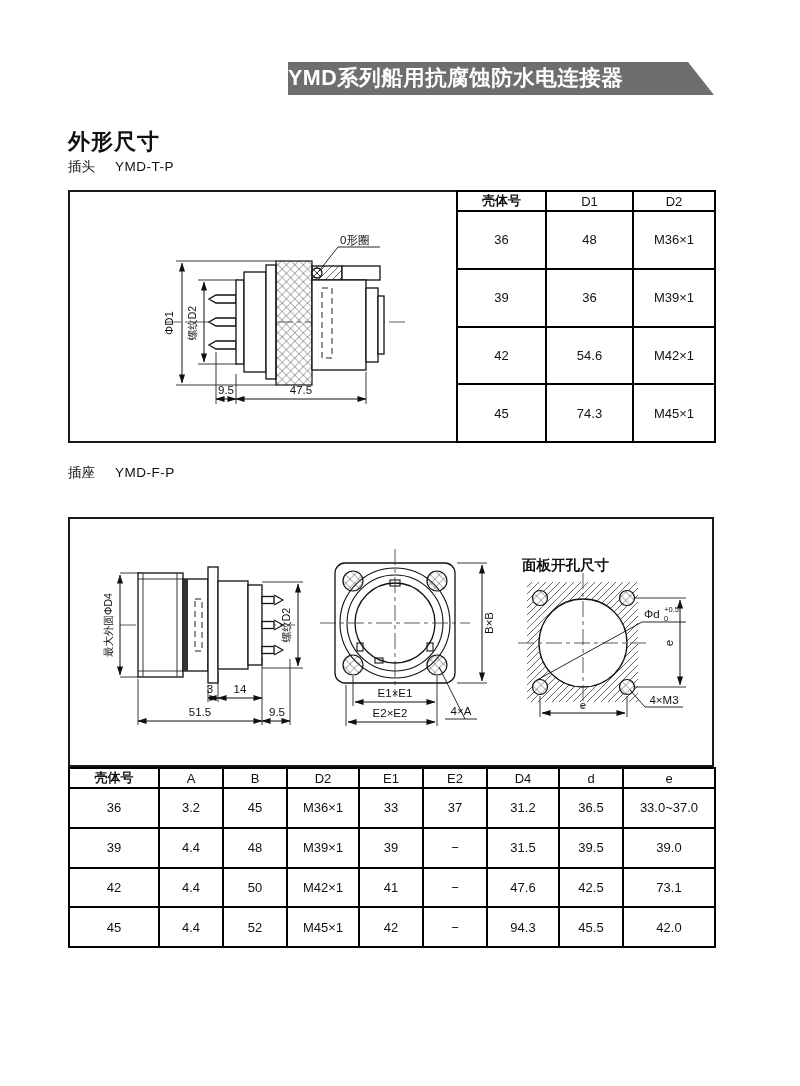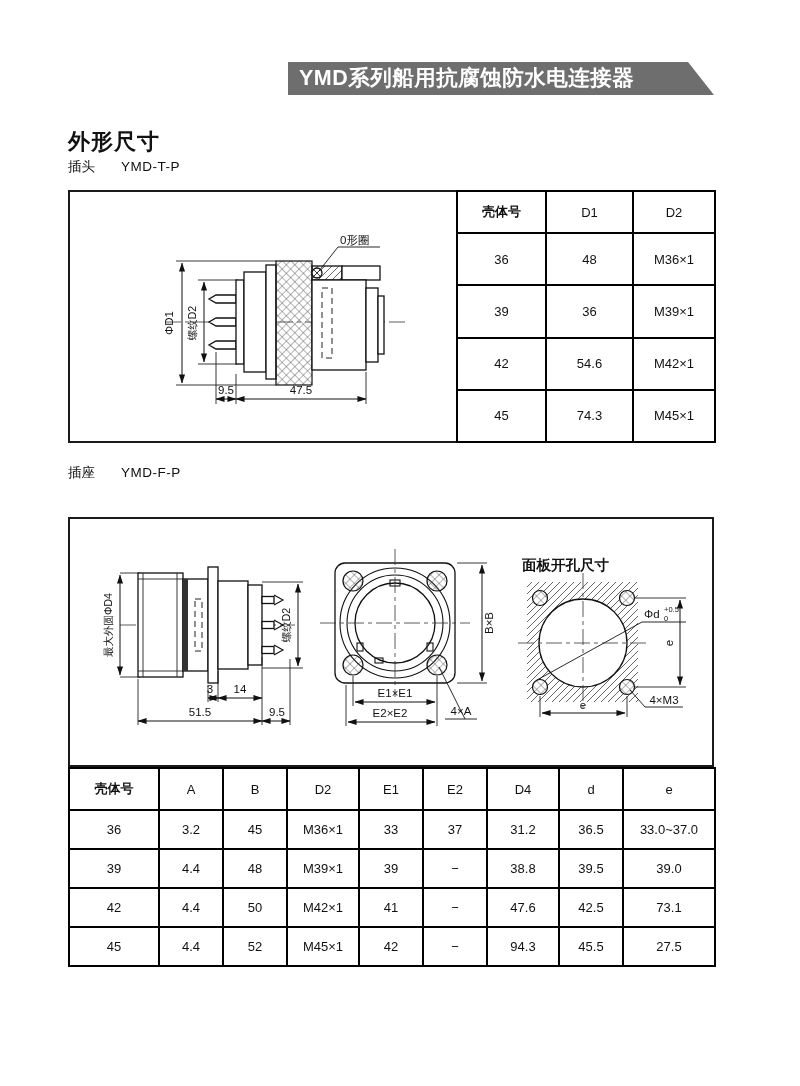--- a/index.html
+++ b/index.html
@@ -3,31 +3,31 @@
 <meta charset="utf-8">
 <style>
   html,body{margin:0;padding:0;background:#fff;}
   body{width:800px;height:1086px;position:relative;overflow:hidden;
        font-family:"Liberation Sans","DejaVu Sans",sans-serif;color:#111;}
   .abs{position:absolute;}
   
   .banner{left:288px;top:62px;width:426px;height:33px;background:#6e6e6e;
           clip-path:polygon(0 0,calc(100% - 26px) 0,100% 100%,0 100%);
           color:#fff;font-weight:bold;font-size:21.5px;line-height:33px;
-          padding-left:11px;letter-spacing:.5px;box-sizing:border-box;}
+          letter-spacing:.5px;box-sizing:border-box;}
   .h-main{left:68px;top:127px;font-size:22px;font-weight:bold;letter-spacing:1px;}
   .sub{left:68px;font-size:13.5px;}
-  .sub .model{margin-left:26px;letter-spacing:.5px;}
+  .sub .model{margin-left:20px;letter-spacing:.5px;}
   .panel{border:2px solid #1a1a1a;background:#fff;box-sizing:border-box;}
   .p1{left:68px;top:190px;width:646px;height:253px;}
   .p2{left:68px;top:517px;width:646px;height:250px;}
   
   table{border-collapse:collapse;table-layout:fixed;background:#fff;}
   .dtable th,.dtable td{border:2px solid #000;text-align:center;vertical-align:middle;
-          font-size:13px;padding:11px;font-weight:normal;overflow:hidden;}
+          font-size:13px;padding:0;font-weight:normal;overflow:hidden;}
   .dtable th.cn{font-weight:bold;}
   .t1{left:456px;top:190px;width:258px;height:253px;}
   .t2{left:68px;top:767px;width:646px;height:181px;}
   
   svg{display:block;}
   .ol{fill:#fff;stroke:#111;stroke-width:1.3;}
   .ln{stroke:#111;stroke-width:1.1;fill:none;}
   .thin{stroke:#222;stroke-width:.9;fill:none;}
   .cl{stroke:#333;stroke-width:.8;stroke-dasharray:16 4 4 4;fill:none;}
   .ext{stroke:#222;stroke-width:.9;fill:none;}
@@ -322,21 +322,21 @@
         <td>36.5</td>
         <td>33.0~37.0</td>
       </tr>
       <tr>
         <td>39</td>
         <td>4.4</td>
         <td>48</td>
         <td>M39×1</td>
         <td>39</td>
         <td>−</td>
-        <td>38.8</td>
+        <td>31.5</td>
         <td>39.5</td>
         <td>39.0</td>
       </tr>
       <tr>
         <td>42</td>
         <td>4.4</td>
         <td>50</td>
         <td>M42×1</td>
         <td>41</td>
         <td>−</td>
@@ -346,16 +346,16 @@
       </tr>
       <tr>
         <td>45</td>
         <td>4.4</td>
         <td>52</td>
         <td>M45×1</td>
         <td>42</td>
         <td>−</td>
         <td>94.3</td>
         <td>45.5</td>
-        <td>27.5</td>
+        <td>42.0</td>
       </tr>
     </tbody>
   </table>
 
 </body></html>

